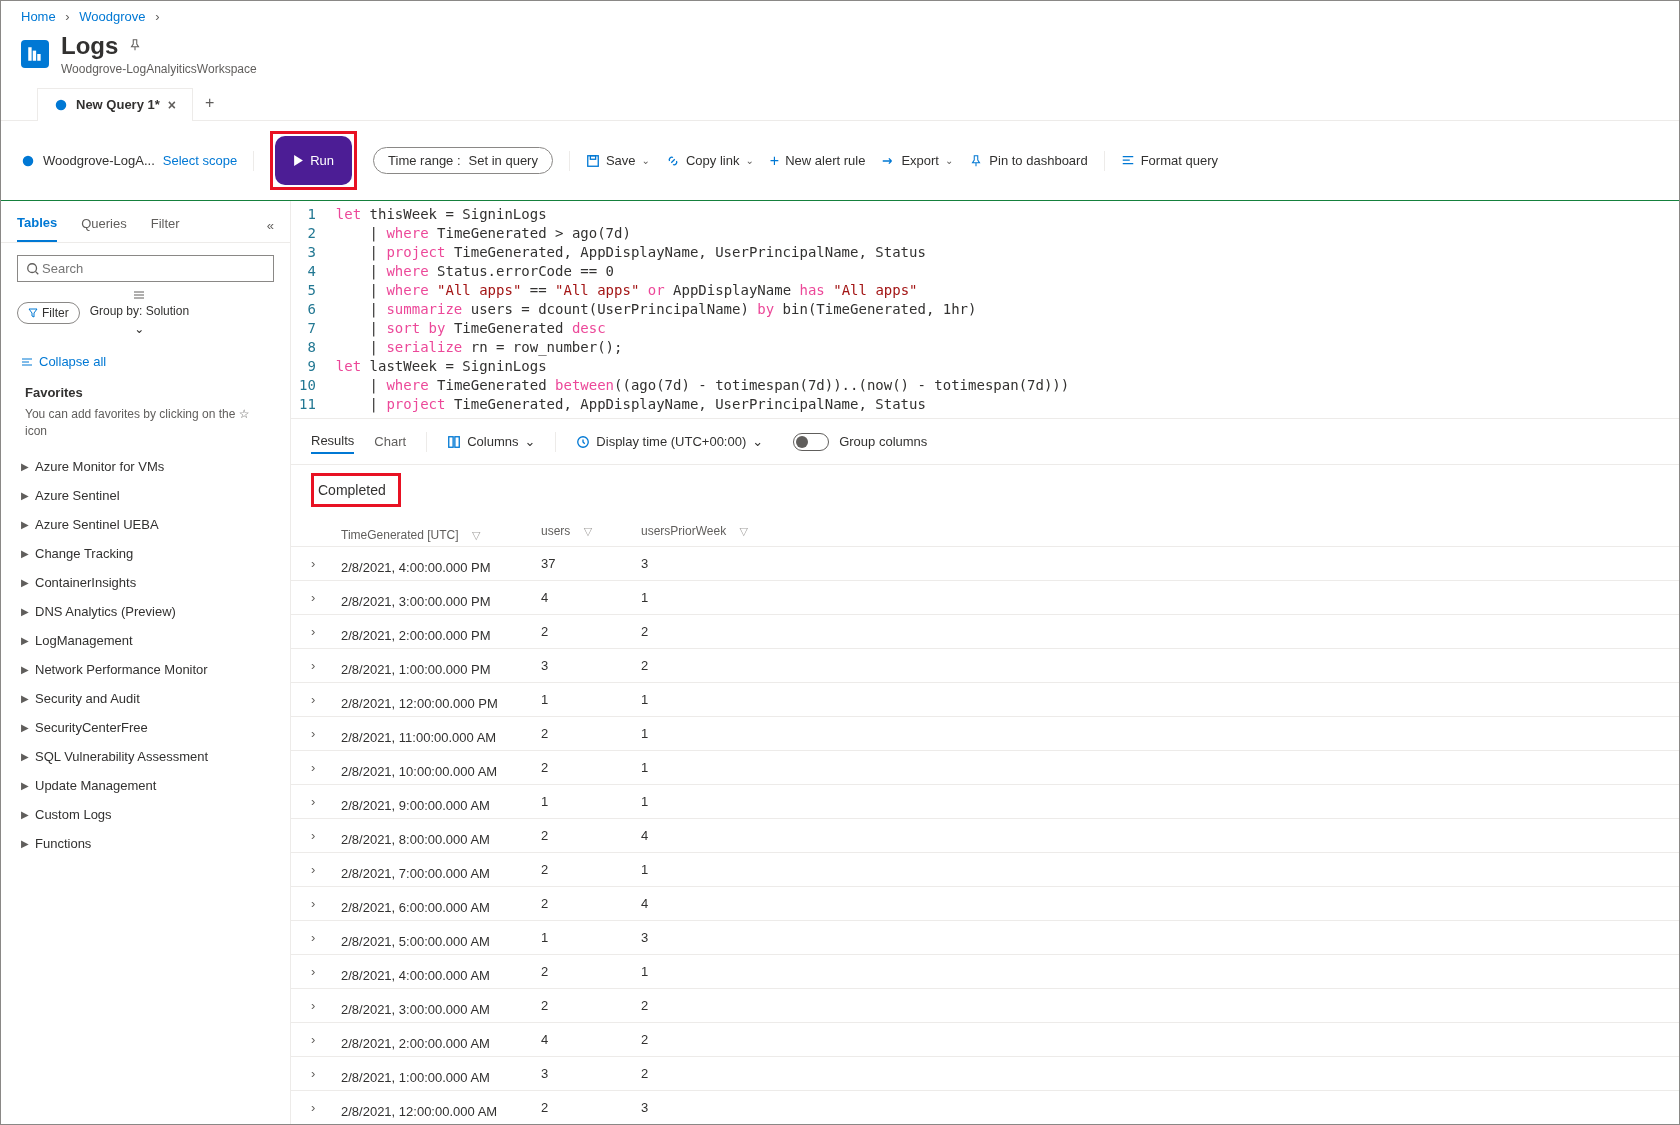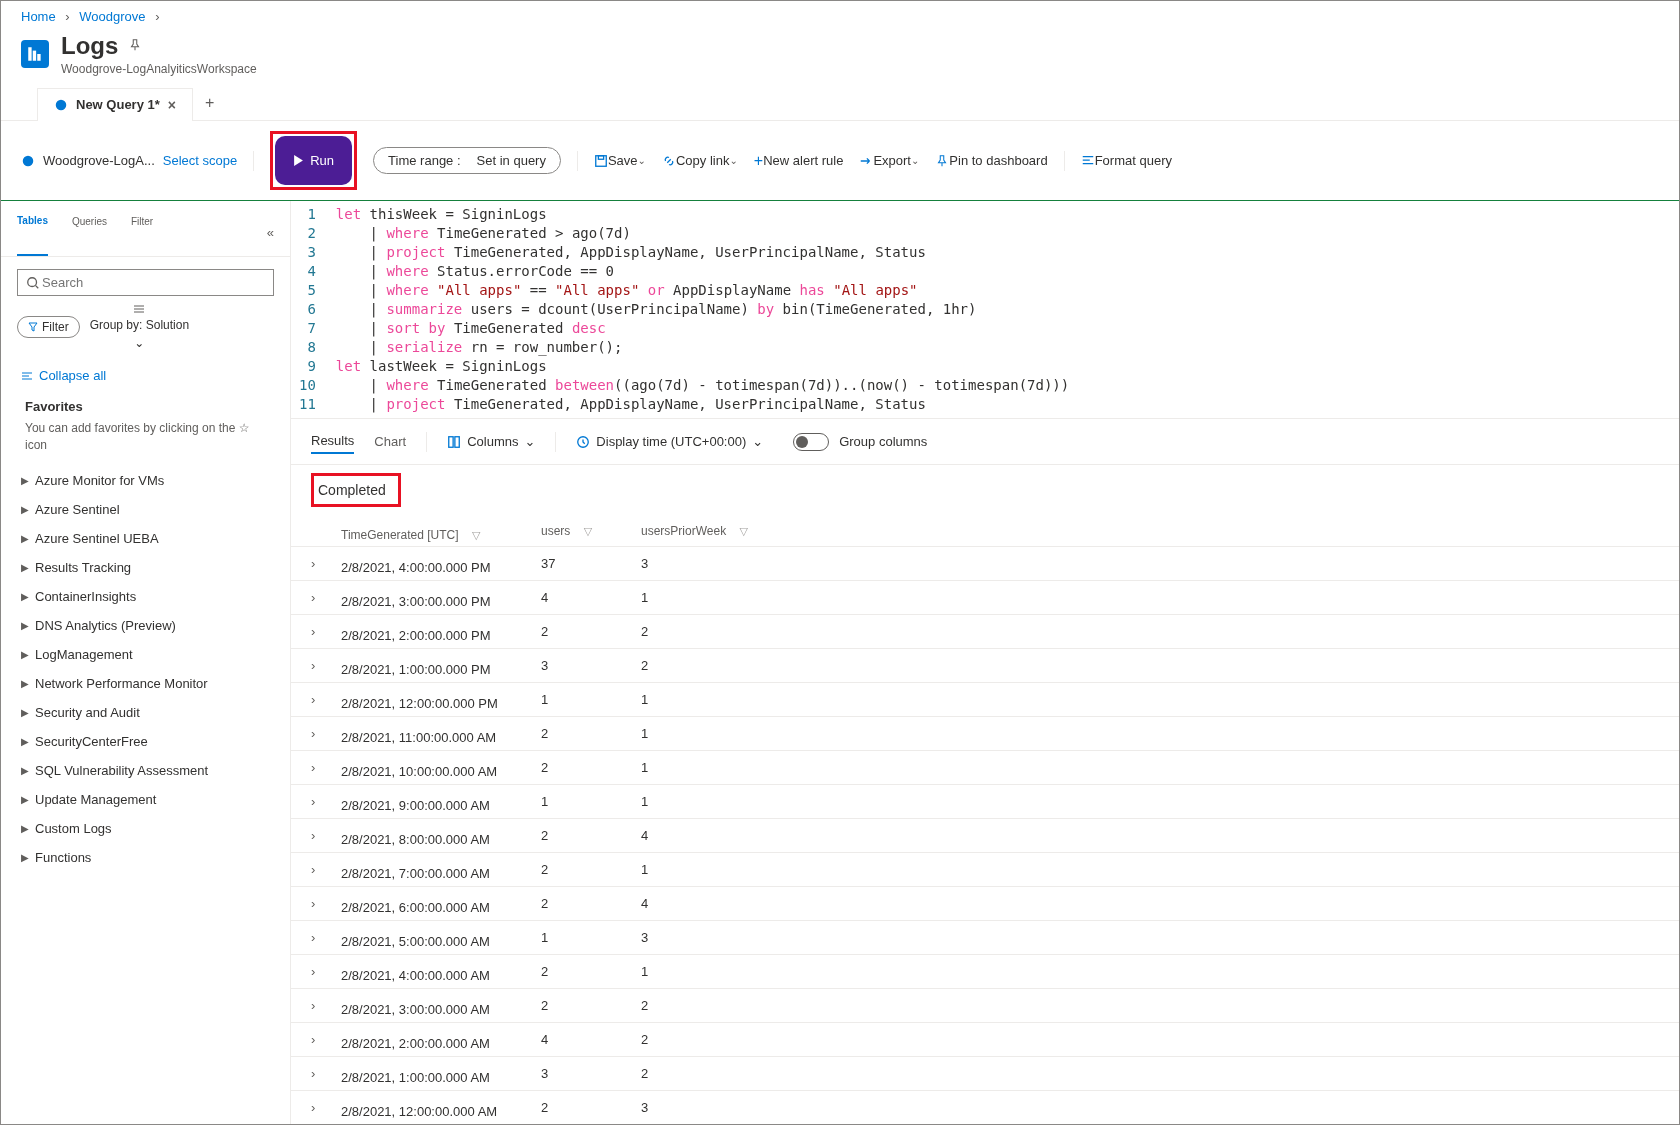--- a/index.html
+++ b/index.html
@@ -19,28 +19,28 @@
 .tab.active { font-weight: 600; }
 .tab .close { color: #605e5c; cursor: pointer; font-size: 14px; }
 .tab-icon { width: 14px; height: 14px; }
 .new-tab { padding: 8px 12px; color: #605e5c; cursor: pointer; font-size: 16px; }
 .toolbar { display: flex; align-items: center; padding: 10px 20px; gap: 16px; border-bottom: 1px solid #15803d; flex-wrap: nowrap; }
 .scope { display: flex; align-items: center; gap: 8px; }
 .scope-label { color: #323130; max-width: 140px; overflow: hidden; text-overflow: ellipsis; white-space: nowrap; }
 .select-scope { color: #0078d4; cursor: pointer; }
 .run-btn { background: #4c1d95; color: #fff; border: none; padding: 17px 18px; border-radius: 10px; font-size: 13px; display: flex; align-items: center; gap: 6px; cursor: pointer; }
 .highlight-run { border: 3px solid #e81123; padding: 2px; display: inline-block; }
-.time-range { border: 1px solid #8a8886; border-radius: 16px; padding: 5px 14px; font-size: 13px; display: flex; align-items: center; gap: 16px; }
-.tool-item { display: flex; align-items: center; color: #323130; cursor: pointer; font-size: 13px; }
+.time-range { border: 1px solid #8a8886; border-radius: 16px; padding: 5px 14px; font-size: 13px; display: flex; align-items: center; gap: 8px; }
+.tool-item { display: flex; align-items: center; gap: 6px; color: #323130; cursor: pointer; font-size: 13px; }
 .tool-item .chev { font-size: 10px; color: #605e5c; }
 .tool-sep { width: 1px; height: 20px; background: #edebe9; }
 .body { display: flex; flex: 1; overflow: hidden; }
 .sidebar { width: 290px; border-right: 1px solid #edebe9; display: flex; flex-direction: column; overflow-y: auto; }
 .side-tabs { display: flex; padding: 8px 16px 0; gap: 24px; border-bottom: 1px solid #edebe9; align-items: center; }
-.side-tab { padding: 6px 0 28px; font-size: 10px; cursor: pointer; color: #605e5c; }
+.side-tab { padding: 6px 0 10px; font-size: 13px; cursor: pointer; color: #605e5c; }
 .side-tab.active { color: #0078d4; border-bottom: 2px solid #0078d4; font-weight: 600; }
 .collapse-arrow { margin-left: auto; cursor: pointer; color: #605e5c; }
 .search-box { margin: 12px 16px 8px; border: 1px solid #8a8886; padding: 5px 8px; display: flex; align-items: center; gap: 2px; }
 .search-box input { border: none; outline: none; flex: 1; font-size: 13px; }
 .filter-row { display: flex; align-items: center; gap: 10px; padding: 0 16px 10px; }
 .filter-pill { border: 1px solid #8a8886; border-radius: 12px; padding: 3px 10px; font-size: 12px; display: flex; align-items: center; gap: 4px; cursor: pointer; }
 .groupby { font-size: 12px; display: flex; align-items: center; gap: 4px; cursor: pointer; flex-direction: column; }
 .collapse-all { padding: 8px 20px; color: #0078d4; font-size: 13px; cursor: pointer; display: flex; align-items: center; gap: 6px; }
 .favorites { padding: 8px 24px; }
 .favorites-title { font-weight: 600; margin-bottom: 6px; }
@@ -228,21 +228,21 @@
           <div class="tree-item">
             <span class="caret">▶</span>
             <span>Azure Sentinel</span>
           </div>
           <div class="tree-item">
             <span class="caret">▶</span>
             <span>Azure Sentinel UEBA</span>
           </div>
           <div class="tree-item">
             <span class="caret">▶</span>
-            <span>Results Tracking</span>
+            <span>Change Tracking</span>
           </div>
           <div class="tree-item">
             <span class="caret">▶</span>
             <span>ContainerInsights</span>
           </div>
           <div class="tree-item">
             <span class="caret">▶</span>
             <span>DNS Analytics (Preview)</span>
           </div>
           <div class="tree-item">

